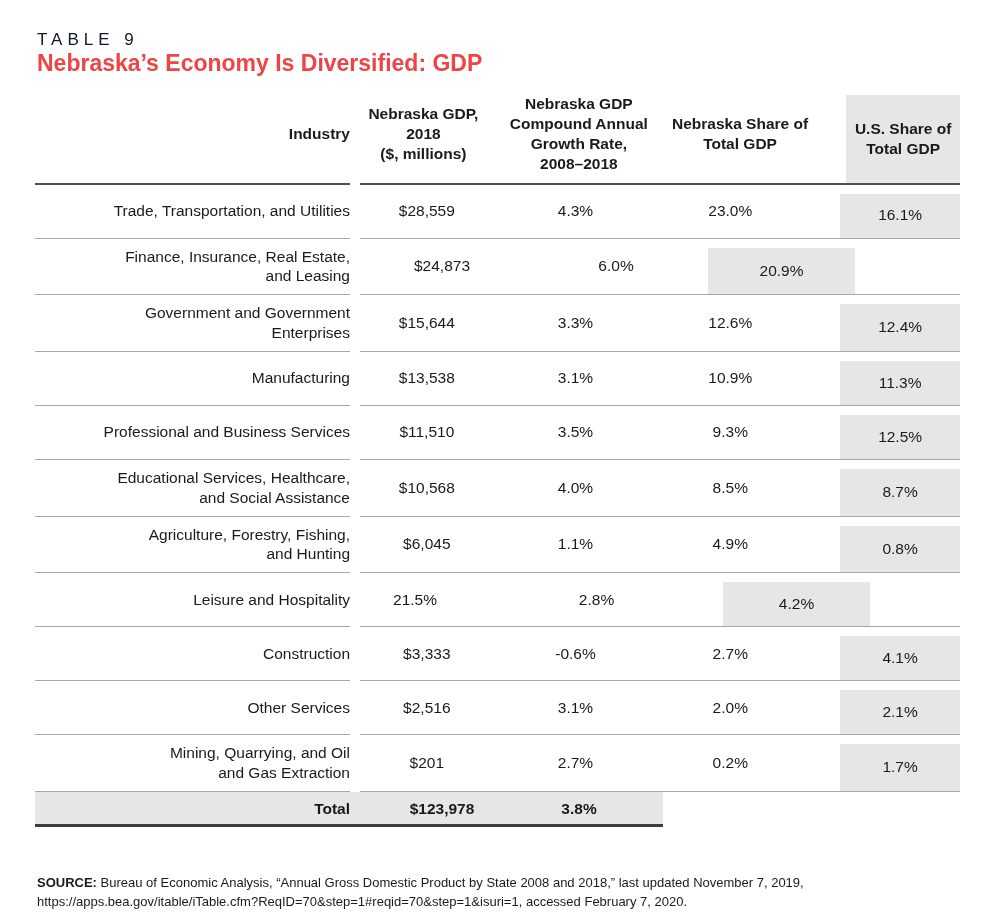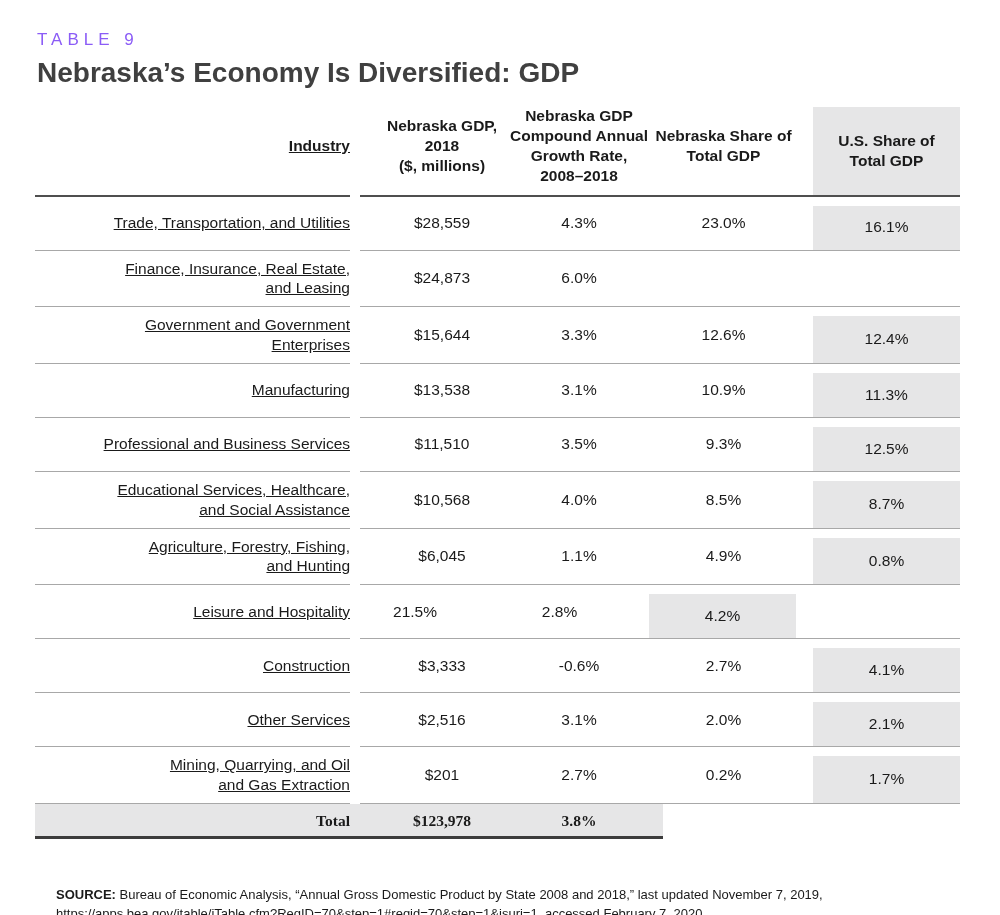--- a/index.html
+++ b/index.html
@@ -16,27 +16,26 @@
     font-family:"Liberation Sans", sans-serif;
     color:var(--text);
     position:relative;
     overflow:hidden;
   }
   .page{padding:30px 0 0 37px;}
   .eyebrow{
     font-size:17px;
     font-weight:400;
     letter-spacing:5px;
-    color:#8b5cf6;
+    color:#0f172a;
   }
   .title{
-    margin-top:7px;
-    font-size:28px;
+    font-size:23px;
     font-weight:700;
-    color:#404040;
+    color:#ef4444;
   }
   
   .tbl{
     margin-top:9px;
     margin-left:-2px;
     width:925px;
   }
   .row{
     display:flex;
     align-items:stretch;
@@ -64,38 +63,37 @@
     line-height:1.3;
     font-size:15.5px;
     padding:8px 0;
     min-height:44px;
   }
   .c-gdp{width:164px;}
   .c-cagr{width:110px;}
   .c-ne{width:179px;}
   .c-us{width:147px;background:var(--highlight-bg);margin-top:9px;}
   
-  .row .c-industry{border-bottom:1px solid var(--rule-light);text-decoration:underline;}
-  .row .data-wrap{border-bottom:1px solid var(--rule-light);}
+  .row .c-industry{border-bottom:1px solid var(--rule-light);}
+  .row .data-wrap{border-bottom:1px solid var(--rule-light);gap:37px;}
   .row.header .c-industry,
   .row.header .data-wrap{border-bottom:2px solid var(--rule-dark);}
   .row.header .cell,
   .row.header .c-industry{
     font-weight:700;
     min-height:86px;
     font-size:15.5px;
   }
   
   .total-row{
     position:relative;
     display:flex;
     align-items:flex-end;
     width:925px;
     min-height:35px;
-    font-family:Liberation Serif, serif;
   }
   .total-bg{
     position:absolute;
     left:0;top:0;bottom:0;
     width:628px;
     background:var(--highlight-bg);
     border-bottom:3px solid var(--rule-heavy);
   }
   .total-row .c-industry,
   .total-row .cell{
@@ -105,21 +103,20 @@
     min-height:35px;
     padding:6px 0;
   }
   
   .source{
     margin-top:47px;
     width:930px;
     font-size:13px;
     line-height:1.45;
     color:#1a1a1a;
-    margin-left:19px;
   }
   .src-label{font-weight:700;}
 </style>
 </head>
 <body>
 
 <div class="page">
 
   <div class="eyebrow">TABLE 9</div>
   <div class="title">Nebraska’s Economy Is Diversified: GDP</div>
@@ -156,20 +153,21 @@
     </div>
   </div>
 
   <div class="row">
     <div class="c-industry">Finance, Insurance, Real Estate,
 and Leasing</div>
     <div class="c-gutter"></div>
     <div class="data-wrap">
       <div class="cell c-gdp">$24,873</div>
       <div class="cell c-cagr">6.0%</div>
+      <div class="cell c-us">20.9%</div>
     </div>
   </div>
 
   <div class="row">
     <div class="c-industry">Government and Government
 Enterprises</div>
     <div class="c-gutter"></div>
     <div class="data-wrap">
       <div class="cell c-gdp">$15,644</div>
       <div class="cell c-cagr">3.3%</div>

